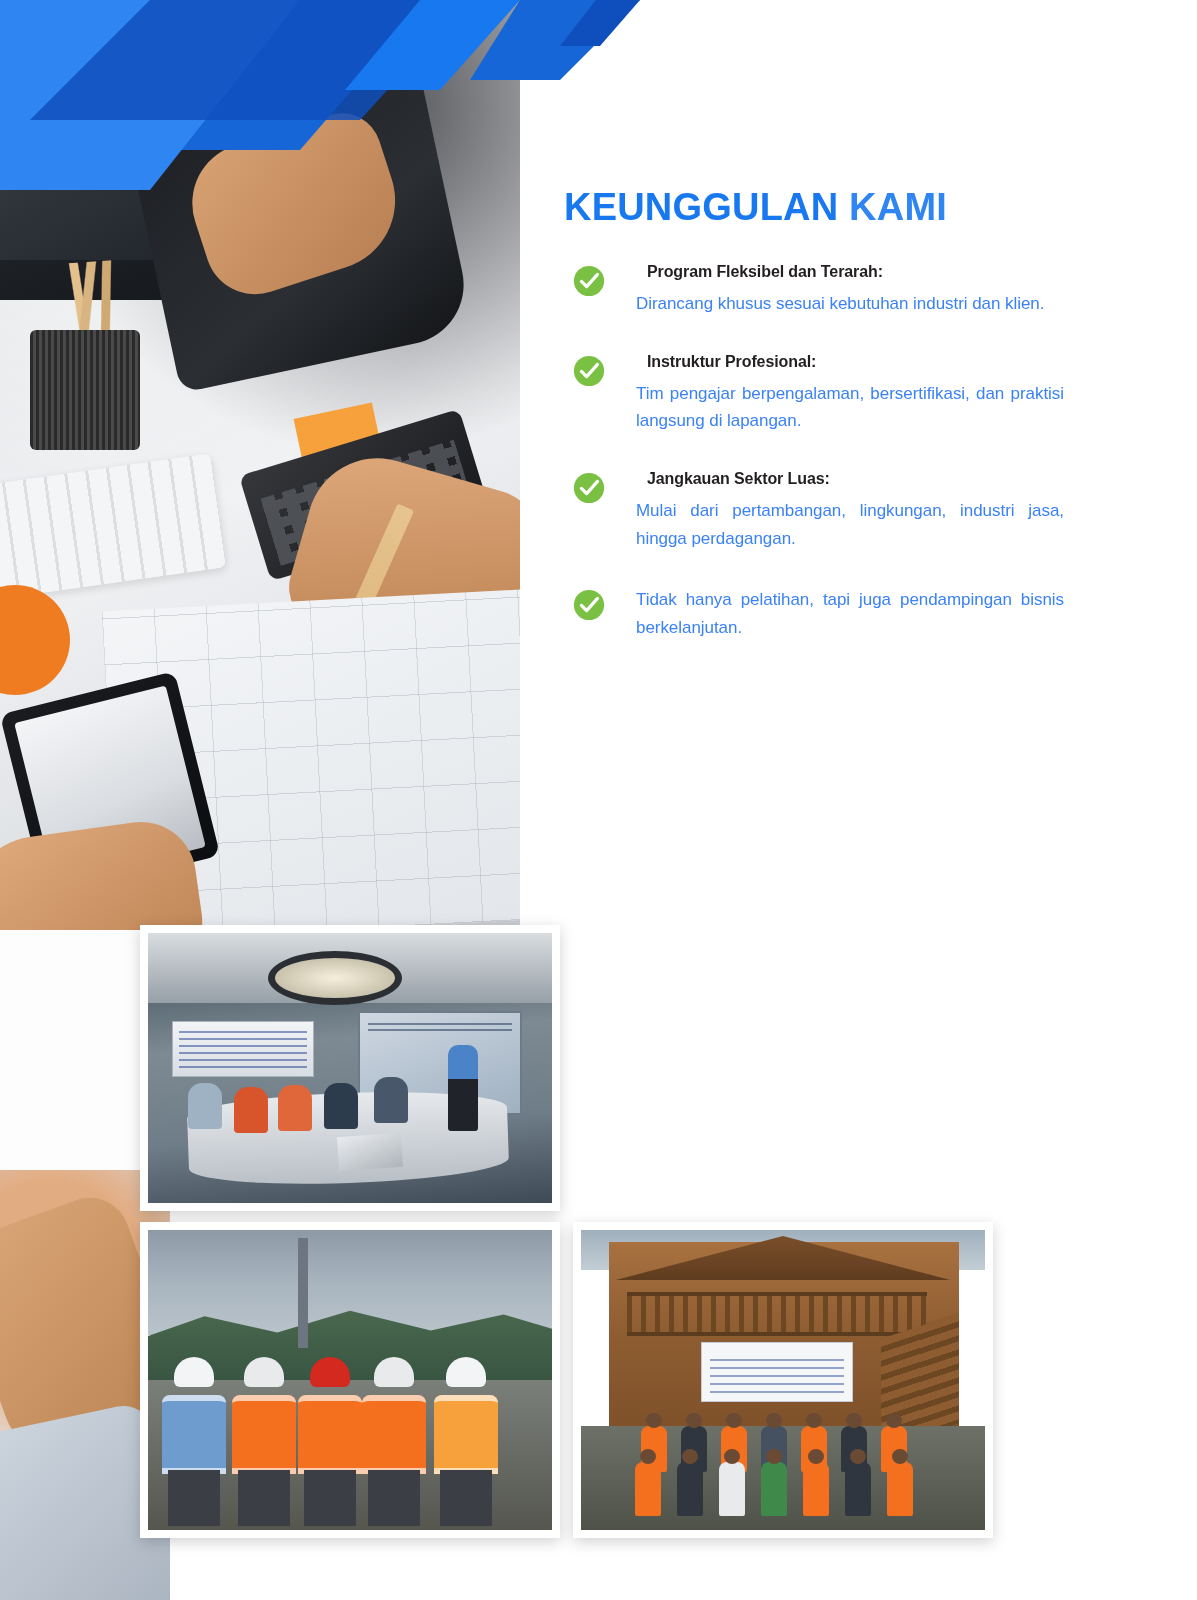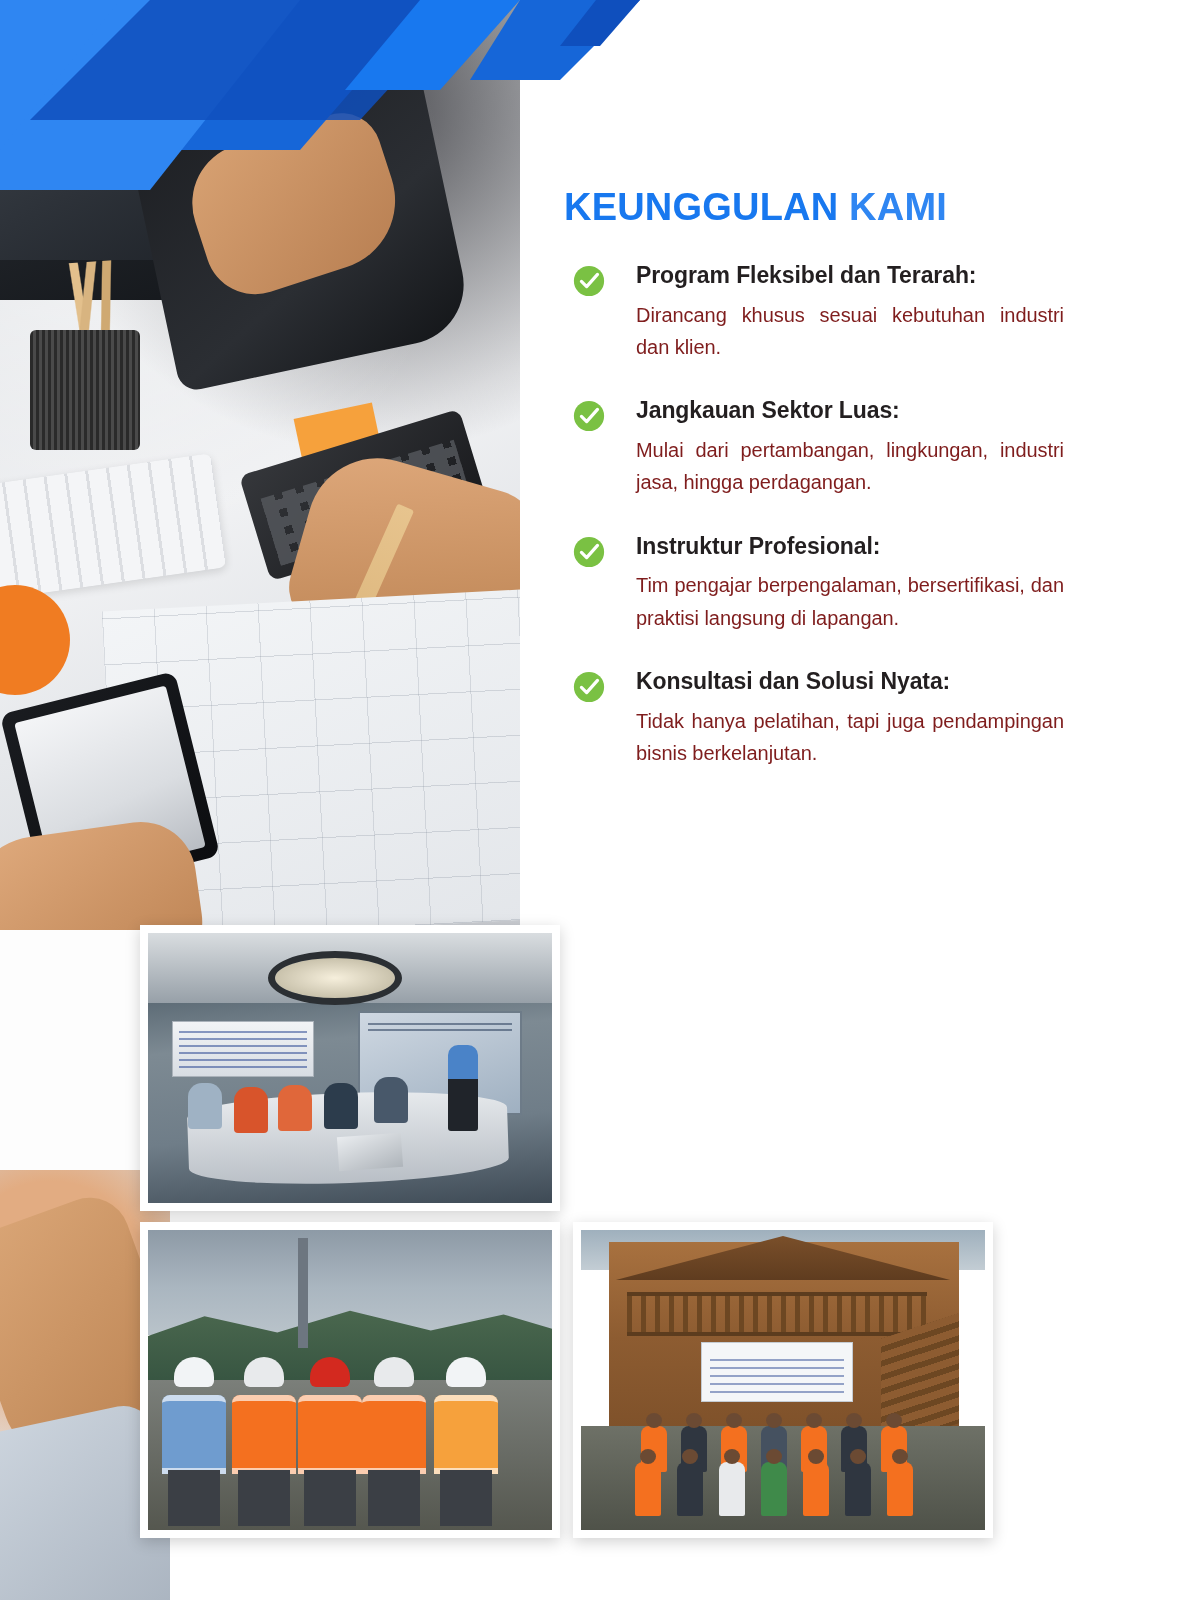--- a/index.html
+++ b/index.html
@@ -251,30 +251,31 @@
     position: relative;
     padding-left: 72px;
     margin-bottom: 34px;
   }
   .check {
     position: absolute;
     left: 8px; top: 2px;
     width: 34px; height: 34px;
   }
   .b-title {
-    font-size: 23px;
+    font-size: 16px;
     font-weight: bold;
     color: #231f20;
     line-height: 1.2;
     margin-bottom: 9px;
     letter-spacing: -0.1px;
+    margin-left: 11px;
   }
   .b-body {
-    font-size: 20px;
-    color: #7f1d1d;
+    font-size: 17px;
+    color: #3b82f6;
     line-height: 1.62;
     text-align: justify;
     text-justify: inter-word;
     letter-spacing: -0.05px;
   }
 
   
   .card {
     position: absolute;
     background: #ffffff;
@@ -545,39 +546,38 @@
         </svg>
         <div class="b-title">Program Fleksibel dan Terarah:</div>
         <div class="b-body">Dirancang khusus sesuai kebutuhan industri dan klien.</div>
       </div>
 
       <div class="bullet">
         <svg class="check" viewBox="0 0 36 36">
           <circle cx="18" cy="18" r="16" fill="#7ac143"></circle>
           <path d="M10 18.5 L15.5 24 L27 11" stroke="#ffffff" stroke-width="3.4" fill="none" stroke-linecap="round" stroke-linejoin="round"></path>
         </svg>
-        <div class="b-title">Jangkauan Sektor Luas:</div>
-        <div class="b-body">Mulai dari pertambangan, lingkungan, industri jasa, hingga perdagangan.</div>
+        <div class="b-title">Instruktur Profesional:</div>
+        <div class="b-body">Tim pengajar berpengalaman, bersertifikasi, dan praktisi langsung di lapangan.</div>
       </div>
 
       <div class="bullet">
         <svg class="check" viewBox="0 0 36 36">
           <circle cx="18" cy="18" r="16" fill="#7ac143"></circle>
           <path d="M10 18.5 L15.5 24 L27 11" stroke="#ffffff" stroke-width="3.4" fill="none" stroke-linecap="round" stroke-linejoin="round"></path>
         </svg>
-        <div class="b-title">Instruktur Profesional:</div>
-        <div class="b-body">Tim pengajar berpengalaman, bersertifikasi, dan praktisi langsung di lapangan.</div>
+        <div class="b-title">Jangkauan Sektor Luas:</div>
+        <div class="b-body">Mulai dari pertambangan, lingkungan, industri jasa, hingga perdagangan.</div>
       </div>
 
       <div class="bullet">
         <svg class="check" viewBox="0 0 36 36">
           <circle cx="18" cy="18" r="16" fill="#7ac143"></circle>
           <path d="M10 18.5 L15.5 24 L27 11" stroke="#ffffff" stroke-width="3.4" fill="none" stroke-linecap="round" stroke-linejoin="round"></path>
         </svg>
-        <div class="b-title">Konsultasi dan Solusi Nyata:</div>
         <div class="b-body">Tidak hanya pelatihan, tapi juga pendampingan bisnis berkelanjutan.</div>
       </div>
 
 
     </div>
   </div>
 
   <div class="card card-meeting">
     <div class="inner">
       <div class="meeting-bg"></div>

